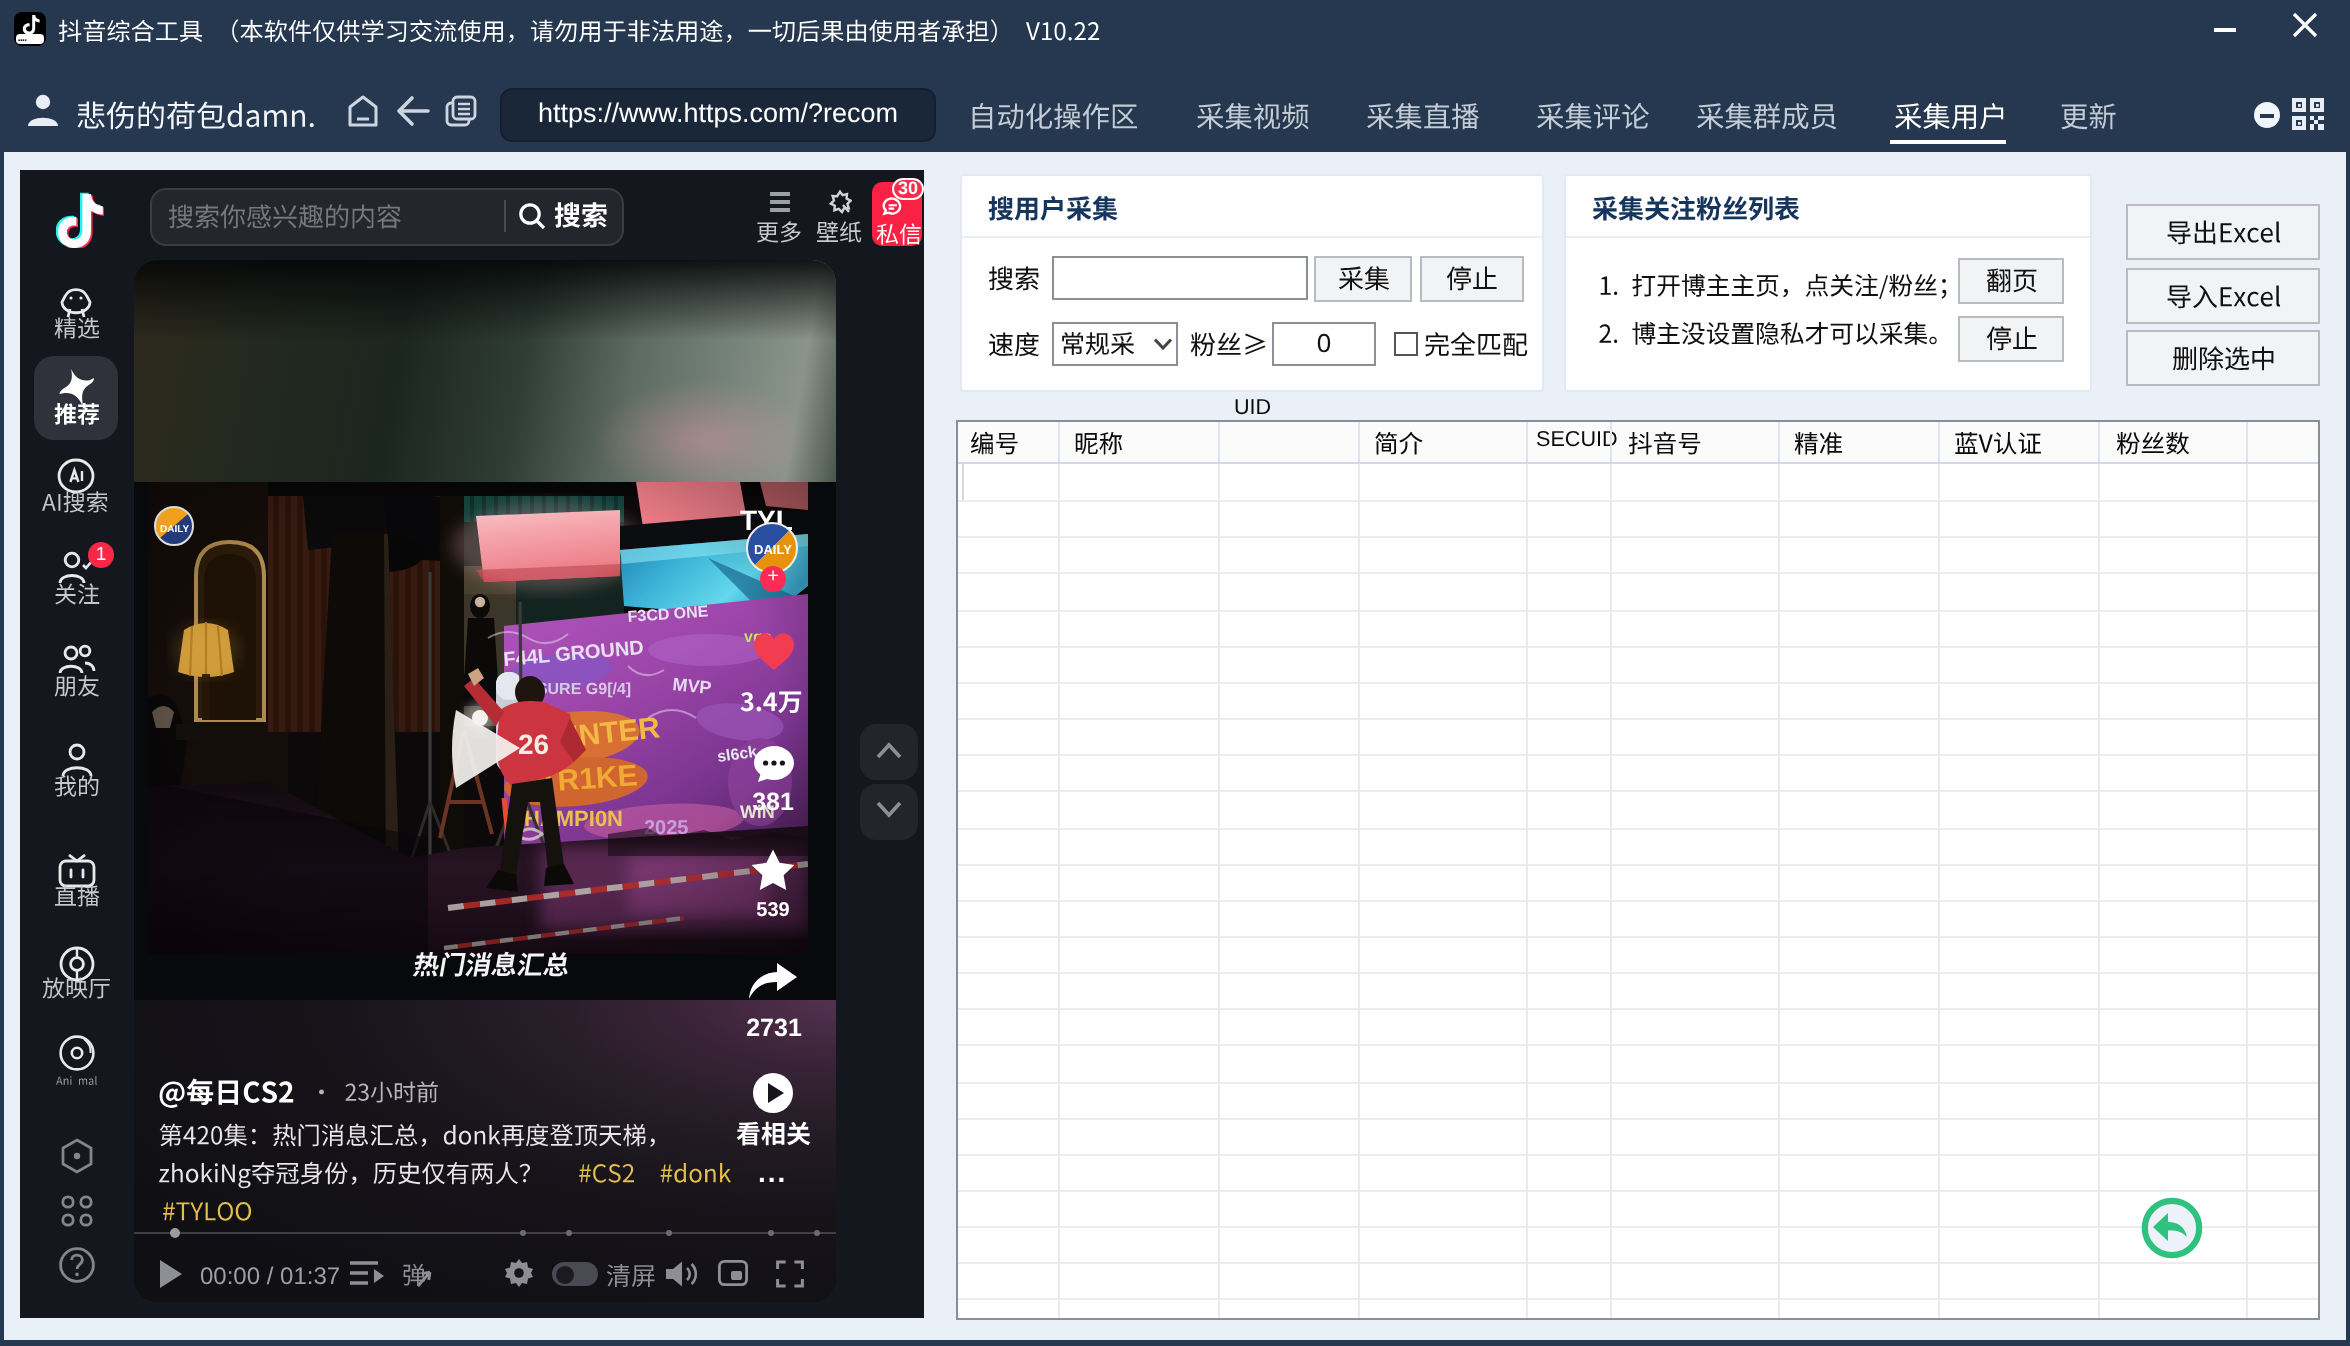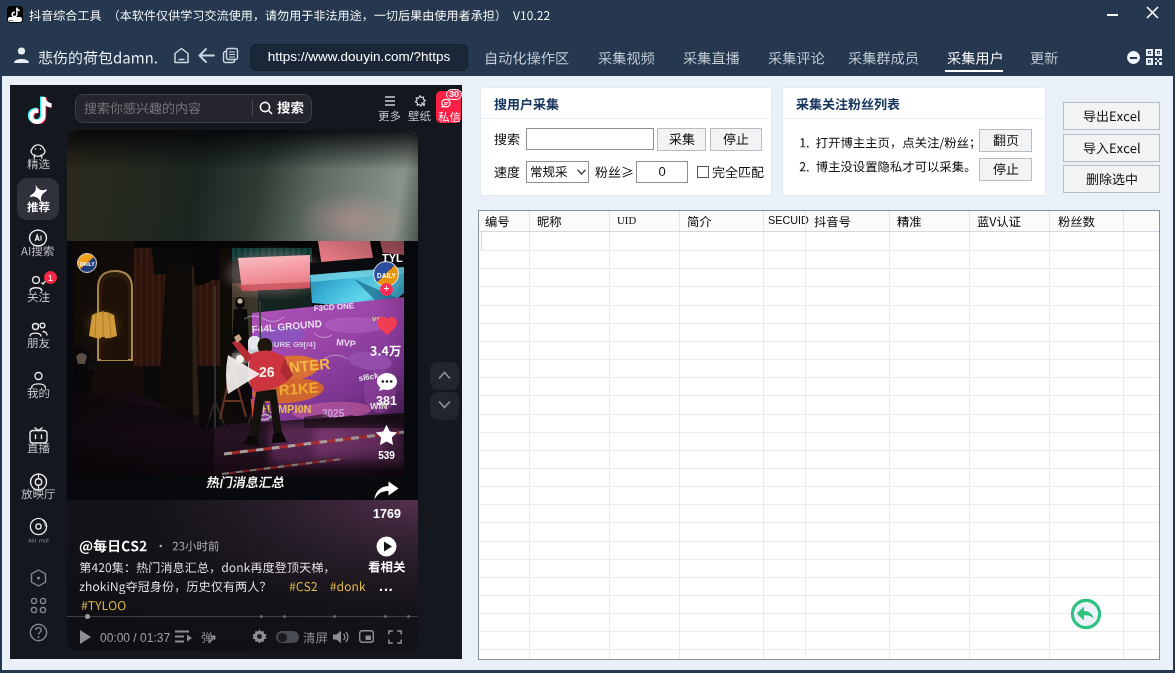--- a/index.html
+++ b/index.html
@@ -34,21 +34,21 @@
   </svg>
 <svg class="abs" style="left:197px;top:47px" width="18" height="17" viewBox="0 0 18 17">
     <path fill="none" stroke="#cdd6e0" stroke-width="1.8" stroke-linecap="round" stroke-linejoin="round" d="M9 2 L2.5 8.5 L9 15 M3 8.5 L17 8.5"></path>
   </svg>
 <svg class="abs" style="left:222px;top:47px" width="17" height="17" viewBox="0 0 17 17">
 <rect x="4.5" y="1.5" width="11" height="11" rx="2" fill="none" stroke="#cdd6e0" stroke-width="1.4"></rect>
 <path fill="none" stroke="#cdd6e0" stroke-width="1.4" d="M12.5 12.5 L12.5 13.5 A2 2 0 0 1 10.5 15.5 L3.5 15.5 A2 2 0 0 1 1.5 13.5 L1.5 6.5 A2 2 0 0 1 3.5 4.5 L4.5 4.5"></path>
 <path stroke="#cdd6e0" stroke-width="1.2" d="M7 5 L13 5 M7 7.5 L13 7.5 M7 10 L13 10"></path>
   </svg>
 <div class="abs" style="left:250px;top:44px;width:218px;height:27px;background:#1a2739;border-radius:6px;border:1px solid #151f2e"></div>
-<div class="abs" style="left:250px;top:44px;width:218px;height:27px;line-height:26px;text-align:center;font-size:13.5px;color:#fff">https://www.douyin.com/?https</div>
+<div class="abs" style="left:250px;top:44px;width:218px;height:27px;line-height:26px;text-align:center;font-size:13.5px;color:#fff">https://www.https.com/?recom</div>
 <svg style="position:absolute;left:484.0px;top:46.5px;overflow:visible;" width="85.2" height="21.6" viewBox="0 -16.47 85.2 21.58">
     <path fill="#c3cbd6" d="M3.4 -5.8H11V-3.7H3.4ZM3.4 -6.8V-9H11V-6.8ZM3.4 -2.8H11V-0.7H3.4ZM6.5 -12C6.3 -11.4 6.1 -10.6 5.9 -10H2.3V1.2H3.4V0.4H11V1.1H12.1V-10H7C7.2 -10.5 7.5 -11.2 7.7 -11.8Z M15.5 -10.8V-9.8H21V-10.8ZM23.5 -11.7C23.5 -10.7 23.5 -9.7 23.4 -8.6H21.4V-7.6H23.4C23.2 -4.4 22.6 -1.4 20.7 0.4C21 0.5 21.4 0.9 21.5 1.1C23.6 -0.9 24.2 -4.1 24.4 -7.6H26.6C26.4 -2.6 26.2 -0.7 25.8 -0.3C25.7 -0.1 25.5 -0.1 25.3 -0.1C25 -0.1 24.2 -0.1 23.4 -0.1C23.6 0.2 23.7 0.6 23.8 0.9C24.5 1 25.3 1 25.7 0.9C26.2 0.9 26.5 0.8 26.8 0.4C27.2 -0.2 27.4 -2.3 27.6 -8.1C27.6 -8.3 27.6 -8.6 27.6 -8.6H24.5C24.5 -9.7 24.5 -10.7 24.5 -11.7ZM15.5 -0.6 15.5 -0.6V-0.6C15.8 -0.8 16.3 -1 20.3 -1.9L20.5 -0.9L21.5 -1.2C21.2 -2.2 20.6 -3.9 20 -5.2L19.1 -4.9C19.4 -4.3 19.7 -3.5 20 -2.8L16.6 -2C17.1 -3.3 17.7 -4.9 18 -6.4H21.2V-7.4H15V-6.4H16.9C16.6 -4.7 16 -3.1 15.8 -2.6C15.5 -2.1 15.4 -1.7 15.1 -1.6C15.3 -1.3 15.4 -0.8 15.5 -0.6Z M40.7 -9.9C39.7 -8.3 38.4 -6.9 36.9 -5.8V-11.7H35.7V-4.9C34.8 -4.3 33.9 -3.7 33 -3.3C33.2 -3.1 33.6 -2.7 33.8 -2.5C34.4 -2.8 35.1 -3.2 35.7 -3.6V-1.2C35.7 0.4 36.2 0.9 37.6 0.9C37.9 0.9 39.8 0.9 40.1 0.9C41.6 0.9 41.9 -0.1 42.1 -2.7C41.7 -2.8 41.3 -3 41 -3.2C40.9 -0.8 40.8 -0.2 40 -0.2C39.6 -0.2 38 -0.2 37.7 -0.2C37 -0.2 36.9 -0.3 36.9 -1.1V-4.4C38.7 -5.7 40.4 -7.4 41.7 -9.2ZM32.8 -11.9C32 -9.8 30.5 -7.6 29 -6.3C29.2 -6 29.6 -5.5 29.7 -5.2C30.3 -5.8 30.8 -6.4 31.3 -7.1V1.1H32.5V-8.8C33 -9.7 33.5 -10.6 33.9 -11.6Z M50.1 -10.5H53.4V-9H50.1ZM49.1 -11.3V-8.2H54.3V-11.3ZM48.6 -6.8H50.4V-5.2H48.6ZM53 -6.8H54.9V-5.2H53ZM44.9 -11.9V-9.1H43.3V-8.1H44.9V-5C44.2 -4.7 43.6 -4.5 43.1 -4.4L43.4 -3.4L44.9 -3.9V-0.1C44.9 0.1 44.8 0.1 44.7 0.1C44.5 0.1 44.1 0.1 43.6 0.1C43.8 0.4 43.9 0.8 43.9 1.1C44.7 1.1 45.1 1 45.4 0.9C45.8 0.7 45.9 0.4 45.9 -0.1V-4.3L47.3 -4.8L47.1 -5.8L45.9 -5.3V-8.1H47.2V-9.1H45.9V-11.9ZM51.2 -4.4V-3.3H47.5V-2.4H50.5C49.6 -1.4 48 -0.5 46.5 -0C46.7 0.2 47.1 0.6 47.2 0.8C48.6 0.3 50.2 -0.7 51.2 -1.8V1.2H52.2V-1.9C53.1 -0.8 54.4 0.2 55.6 0.7C55.8 0.4 56.1 0.1 56.3 -0.1C55.1 -0.6 53.7 -1.5 52.9 -2.4H56.1V-3.3H52.2V-4.4H55.8V-7.6H52.1V-4.4H51.3V-7.6H47.7V-4.4Z M64.3 -11.8C63.6 -9.7 62.4 -7.6 61.1 -6.3C61.4 -6.1 61.8 -5.7 62 -5.6C62.7 -6.3 63.4 -7.4 64 -8.5H65V1.1H66V-2.3H70.3V-3.3H66V-5.5H70.1V-6.5H66V-8.5H70.5V-9.6H64.5C64.8 -10.2 65.1 -10.8 65.3 -11.5ZM60.8 -11.9C60.1 -9.7 58.7 -7.6 57.3 -6.2C57.5 -6 57.8 -5.4 57.9 -5.1C58.4 -5.6 58.9 -6.2 59.3 -6.8V1.1H60.4V-8.5C61 -9.5 61.5 -10.5 61.9 -11.6Z M84.2 -11.2H72.4V0.7H84.5V-0.3H73.4V-10.1H84.2ZM74.7 -8.3C75.8 -7.4 77 -6.3 78.2 -5.2C77 -4 75.6 -2.9 74.2 -2.1C74.5 -1.9 74.9 -1.5 75.1 -1.3C76.4 -2.2 77.7 -3.3 78.9 -4.5C80.2 -3.4 81.3 -2.2 82 -1.3L82.8 -2.1C82.1 -3 80.9 -4.1 79.6 -5.3C80.7 -6.5 81.6 -7.7 82.4 -9L81.4 -9.4C80.7 -8.2 79.8 -7.1 78.9 -6C77.7 -7 76.5 -8.1 75.4 -8.9Z"></path>
   </svg>
 <svg style="position:absolute;left:598.0px;top:46.5px;overflow:visible;" width="56.8" height="21.6" viewBox="0 -16.47 56.8 21.58">
     <path fill="#c3cbd6" d="M11.4 -9.8C10.9 -8.7 10 -7.2 9.3 -6.3L10.2 -5.9C10.9 -6.8 11.8 -8.2 12.4 -9.4ZM2 -8.8C2.6 -8 3.2 -6.9 3.4 -6.2L4.4 -6.6C4.2 -7.3 3.6 -8.4 2.9 -9.2ZM5.9 -9.4C6.3 -8.5 6.6 -7.4 6.7 -6.7L7.8 -7.1C7.7 -7.8 7.3 -8.9 6.8 -9.7ZM11.8 -11.8C9.3 -11.3 5 -10.9 1.3 -10.8C1.4 -10.6 1.5 -10.1 1.6 -9.8C5.3 -9.9 9.7 -10.3 12.6 -10.8ZM0.9 -5.3V-4.3H5.7C4.4 -2.6 2.4 -1.1 0.5 -0.3C0.8 -0.1 1.1 0.3 1.3 0.6C3.1 -0.3 5.1 -1.9 6.5 -3.7V1.1H7.6V-3.7C9 -1.9 11.1 -0.3 12.9 0.6C13.1 0.3 13.5 -0.1 13.7 -0.4C11.8 -1.1 9.8 -2.7 8.4 -4.3H13.4V-5.3H7.6V-6.6H6.5V-5.3Z M20.7 -4.1V-3.2H15V-2.3H19.8C18.4 -1.3 16.4 -0.4 14.6 0.1C14.9 0.3 15.2 0.7 15.3 1C17.1 0.4 19.3 -0.7 20.7 -1.9V1.1H21.8V-2C23.2 -0.7 25.4 0.3 27.3 0.9C27.4 0.6 27.7 0.2 27.9 -0C26.2 -0.4 24.2 -1.3 22.8 -2.3H27.6V-3.2H21.8V-4.1ZM21.2 -7.8V-6.9H17.7V-7.8ZM20.8 -11.7C21.1 -11.3 21.3 -10.8 21.5 -10.4H18.3C18.6 -10.9 18.8 -11.3 19.1 -11.7L18 -12C17.3 -10.7 16.2 -9.1 14.6 -7.9C14.9 -7.8 15.2 -7.5 15.4 -7.2C15.8 -7.6 16.3 -8 16.6 -8.4V-3.8H17.7V-4.3H27.2V-5.2H22.2V-6.1H26.3V-6.9H22.2V-7.8H26.2V-8.6H22.2V-9.5H26.8V-10.4H22.6C22.4 -10.9 22.1 -11.5 21.8 -12ZM21.2 -8.6H17.7V-9.5H21.2ZM21.2 -6.1V-5.2H17.7V-6.1Z M34.8 -11.2V-3.7H35.8V-10.3H40.2V-3.7H41.3V-11.2ZM30.6 -11.4C31.1 -10.9 31.7 -10.1 31.9 -9.6L32.8 -10.1C32.5 -10.6 31.9 -11.4 31.4 -11.9ZM37.4 -9.2V-6.4C37.4 -4.2 37 -1.5 33.4 0.4C33.6 0.5 34 0.9 34.1 1.2C36.2 0 37.4 -1.5 37.9 -3V-0.3C37.9 0.7 38.3 0.9 39.3 0.9H40.6C41.8 0.9 42 0.3 42.1 -1.9C41.8 -2 41.5 -2.1 41.2 -2.3C41.2 -0.3 41.1 0.1 40.6 0.1H39.4C39 0.1 38.9 0 38.9 -0.4V-3.9H38.2C38.4 -4.8 38.5 -5.6 38.5 -6.4V-9.2ZM29.3 -9.5V-8.5H32.7C31.9 -6.7 30.4 -4.9 29 -3.9C29.1 -3.7 29.4 -3.2 29.5 -2.9C30 -3.3 30.6 -3.8 31.1 -4.4V1.1H32.1V-5C32.6 -4.4 33.2 -3.5 33.5 -3.1L34.2 -4C33.9 -4.3 32.9 -5.4 32.4 -6C33.1 -7 33.6 -8 34 -9.1L33.5 -9.5L33.3 -9.5Z M52.6 -7.1C52.5 -2.1 52.4 -0.5 48.9 0.4C49.1 0.6 49.4 1 49.5 1.2C53.2 0.1 53.4 -1.8 53.4 -7.1ZM52.9 -1.2C53.9 -0.5 55.1 0.5 55.7 1.2L56.3 0.5C55.7 -0.1 54.5 -1.1 53.5 -1.8ZM48.7 -5.5C47.9 -2.5 46.3 -0.6 43.3 0.4C43.5 0.6 43.8 0.9 43.8 1.2C47.1 0 48.8 -2 49.6 -5.3ZM44.5 -5.6C44.2 -4.6 43.7 -3.5 43.1 -2.8C43.4 -2.7 43.8 -2.4 43.9 -2.3C44.5 -3.1 45.1 -4.3 45.4 -5.4ZM50.3 -8.6V-1.9H51.2V-7.8H54.7V-2H55.7V-8.6H53.1L53.7 -10.1H56.1V-11.1H50V-10.1H52.7C52.5 -9.7 52.3 -9.1 52.1 -8.6ZM44.2 -10.7V-7.5H43.2V-6.5H46.1V-2.2H47.1V-6.5H49.7V-7.5H47.3V-9.3H49.4V-10.2H47.3V-11.9H46.4V-7.5H45.1V-10.7Z"></path>
   </svg>
 <svg style="position:absolute;left:683.0px;top:46.5px;overflow:visible;" width="56.8" height="21.6" viewBox="0 -16.47 56.8 21.58">
     <path fill="#c3cbd6" d="M11.4 -9.8C10.9 -8.7 10 -7.2 9.3 -6.3L10.2 -5.9C10.9 -6.8 11.8 -8.2 12.4 -9.4ZM2 -8.8C2.6 -8 3.2 -6.9 3.4 -6.2L4.4 -6.6C4.2 -7.3 3.6 -8.4 2.9 -9.2ZM5.9 -9.4C6.3 -8.5 6.6 -7.4 6.7 -6.7L7.8 -7.1C7.7 -7.8 7.3 -8.9 6.8 -9.7ZM11.8 -11.8C9.3 -11.3 5 -10.9 1.3 -10.8C1.4 -10.6 1.5 -10.1 1.6 -9.8C5.3 -9.9 9.7 -10.3 12.6 -10.8ZM0.9 -5.3V-4.3H5.7C4.4 -2.6 2.4 -1.1 0.5 -0.3C0.8 -0.1 1.1 0.3 1.3 0.6C3.1 -0.3 5.1 -1.9 6.5 -3.7V1.1H7.6V-3.7C9 -1.9 11.1 -0.3 12.9 0.6C13.1 0.3 13.5 -0.1 13.7 -0.4C11.8 -1.1 9.8 -2.7 8.4 -4.3H13.4V-5.3H7.6V-6.6H6.5V-5.3Z M20.7 -4.1V-3.2H15V-2.3H19.8C18.4 -1.3 16.4 -0.4 14.6 0.1C14.9 0.3 15.2 0.7 15.3 1C17.1 0.4 19.3 -0.7 20.7 -1.9V1.1H21.8V-2C23.2 -0.7 25.4 0.3 27.3 0.9C27.4 0.6 27.7 0.2 27.9 -0C26.2 -0.4 24.2 -1.3 22.8 -2.3H27.6V-3.2H21.8V-4.1ZM21.2 -7.8V-6.9H17.7V-7.8ZM20.8 -11.7C21.1 -11.3 21.3 -10.8 21.5 -10.4H18.3C18.6 -10.9 18.8 -11.3 19.1 -11.7L18 -12C17.3 -10.7 16.2 -9.1 14.6 -7.9C14.9 -7.8 15.2 -7.5 15.4 -7.2C15.8 -7.6 16.3 -8 16.6 -8.4V-3.8H17.7V-4.3H27.2V-5.2H22.2V-6.1H26.3V-6.9H22.2V-7.8H26.2V-8.6H22.2V-9.5H26.8V-10.4H22.6C22.4 -10.9 22.1 -11.5 21.8 -12ZM21.2 -8.6H17.7V-9.5H21.2ZM21.2 -6.1V-5.2H17.7V-6.1Z M31.1 -8.6V-0.4H29.1V0.6H42V-0.4H40V-8.6H35.5L35.7 -9.7H41.5V-10.7H35.9L36.1 -11.8L34.9 -11.9L34.8 -10.7H29.5V-9.7H34.6L34.4 -8.6ZM32.1 -5.7H38.9V-4.5H32.1ZM32.1 -6.5V-7.7H38.9V-6.5ZM32.1 -3.7H38.9V-2.5H32.1ZM32.1 -0.4V-1.6H38.9V-0.4Z M54.1 -10.4C53.9 -9.8 53.4 -8.9 53 -8.2H52.2V-10.6C53.4 -10.7 54.6 -10.8 55.5 -11L54.8 -11.8C53.2 -11.4 50.2 -11.2 47.7 -11C47.8 -10.8 47.9 -10.5 48 -10.2C49 -10.3 50.1 -10.4 51.2 -10.5V-8.2H47.5V-7.3H50.4C49.5 -6.2 48.2 -5.2 46.9 -4.7C47.1 -4.5 47.4 -4.2 47.6 -3.9C47.8 -4 48.1 -4.2 48.4 -4.3V1.1H49.3V0.5H54.3V1H55.3V-4.3L55.8 -4.1C55.9 -4.3 56.2 -4.7 56.5 -4.9C55.3 -5.4 54 -6.3 53.1 -7.3H56V-8.2H54C54.3 -8.8 54.7 -9.5 55 -10.1ZM48.6 -9.9C48.9 -9.4 49.3 -8.7 49.4 -8.2L50.3 -8.5C50.1 -9 49.8 -9.6 49.5 -10.2ZM51.2 -7V-4.7H52.2V-7.1C53 -6 54.2 -5 55.3 -4.4H48.4C49.4 -5 50.5 -6 51.2 -7ZM51.2 -3.5V-2.3H49.3V-3.5ZM52.2 -3.5H54.3V-2.3H52.2ZM51.2 -1.5V-0.3H49.3V-1.5ZM52.2 -1.5H54.3V-0.3H52.2ZM45 -11.9V-9.1H43.2V-8.1H45V-5.1L43 -4.5L43.2 -3.4L45 -4.1V-0.1C45 0.1 44.9 0.2 44.7 0.2C44.6 0.2 44 0.2 43.4 0.1C43.5 0.4 43.7 0.9 43.7 1.1C44.6 1.2 45.1 1.1 45.5 0.9C45.8 0.8 46 0.5 46 -0.1V-4.4L47.5 -5L47.3 -6L46 -5.5V-8.1H47.5V-9.1H46V-11.9Z"></path>
   </svg>
 <svg style="position:absolute;left:768.0px;top:46.5px;overflow:visible;" width="56.8" height="21.6" viewBox="0 -16.47 56.8 21.58">
@@ -413,21 +413,21 @@
       <path fill="none" stroke="#8e8f95" stroke-width="1.3" d="M10.5 4 A4 4 0 0 1 10.5 10 M12.8 2 A7 7 0 0 1 12.8 12"></path>
     </svg>
 <svg class="abs" style="left:292px;top:500px" width="15" height="13" viewBox="0 0 15 13">
       <rect x="0.7" y="0.7" width="13.6" height="11.6" rx="2.5" fill="none" stroke="#8e8f95" stroke-width="1.4"></rect>
       <rect x="6.5" y="5.5" width="5.5" height="4.5" rx="1" fill="#8e8f95"></rect>
     </svg>
 <svg class="abs" style="left:321px;top:500px" width="14" height="14" viewBox="0 0 14 14" fill="none" stroke="#8e8f95" stroke-width="1.5">
       <path d="M0.8 4.5 V1 H4.8 M9.2 1 H13.2 V4.5 M13.2 9.5 V13 H9.2 M4.8 13 H0.8 V9.5"></path>
     </svg>
 </div>
-<div class="abs" style="left:382px;top:252px;color:#fff;font-family:Liberation Sans,sans-serif;font-size:11px;font-weight:bold">TYL</div>
+<div class="abs" style="left:370px;top:252px;color:#fff;font-family:Liberation Sans,sans-serif;font-size:14px;font-weight:bold">TYL</div>
 <div class="abs" style="left:373px;top:261px;width:26px;height:26px;border-radius:50%;background:linear-gradient(135deg,#2a4fa0 50%,#e8920c 50%);border:1px solid #eee"></div>
 <div class="abs" style="left:375px;top:272px;width:23px;height:7px;font-size:6.5px;font-weight:bold;color:#fff;text-align:center;font-family:Liberation Sans,sans-serif">DAILY</div>
 <div class="abs" style="left:380px;top:283px;width:13px;height:13px;border-radius:50%;background:#fe2c55;color:#fff;text-align:center;line-height:12px;font-size:10px">+</div>
 <svg class="abs" style="left:375px;top:314px" width="24" height="24" viewBox="0 0 24 24">
     <path fill="#f23c52" d="M12 21 C8 17.5 2 13.5 2 8.5 C2 5 4.5 2.8 7.3 2.8 C9.2 2.8 11 3.8 12 5.5 C13 3.8 14.8 2.8 16.7 2.8 C19.5 2.8 22 5 22 8.5 C22 13.5 16 17.5 12 21 Z"></path>
   </svg>
 <svg style="position:absolute;left:370.3px;top:340.5px;overflow:visible;" width="31.3" height="19.0" viewBox="0 -14.50 31.3 19.00">
     <path fill="#ffffff" d="M3.4 0.2C5.2 0.2 6.7 -0.8 6.7 -2.5C6.7 -3.7 5.9 -4.5 4.8 -4.8V-4.9C5.8 -5.2 6.4 -6 6.4 -7C6.4 -8.6 5.2 -9.4 3.4 -9.4C2.3 -9.4 1.4 -9 0.6 -8.3L1.6 -7.2C2.1 -7.7 2.6 -8 3.3 -8C4.1 -8 4.5 -7.6 4.5 -6.8C4.5 -6 4 -5.4 2.3 -5.4V-4.1C4.3 -4.1 4.8 -3.5 4.8 -2.6C4.8 -1.8 4.2 -1.3 3.2 -1.3C2.4 -1.3 1.7 -1.7 1.2 -2.3L0.3 -1.1C1 -0.4 2 0.2 3.4 0.2Z M9.4 0.2C10.1 0.2 10.6 -0.4 10.6 -1C10.6 -1.7 10.1 -2.2 9.4 -2.2C8.8 -2.2 8.3 -1.7 8.3 -1C8.3 -0.4 8.8 0.2 9.4 0.2Z M15.7 0H17.4V-2.4H18.5V-3.8H17.4V-9.3H15.2L11.7 -3.7V-2.4H15.7ZM15.7 -3.8H13.5L14.9 -6.1C15.2 -6.6 15.4 -7.1 15.7 -7.6H15.7C15.7 -7.1 15.7 -6.2 15.7 -5.7Z M19.6 -9.8V-8.3H22.5C22.4 -5.3 22.3 -1.9 19.1 -0.1C19.4 0.2 19.9 0.7 20.1 1.1C22.5 -0.3 23.4 -2.5 23.8 -4.8H27.9C27.8 -2.1 27.6 -0.9 27.3 -0.6C27.1 -0.4 27 -0.4 26.7 -0.4C26.3 -0.4 25.5 -0.4 24.6 -0.5C24.9 -0.1 25.1 0.6 25.1 1C25.9 1 26.8 1 27.3 1C27.9 0.9 28.3 0.8 28.6 0.4C29.1 -0.2 29.4 -1.7 29.6 -5.6C29.6 -5.8 29.6 -6.2 29.6 -6.2H23.9C24 -6.9 24 -7.6 24.1 -8.3H30.6V-9.8Z"></path>
   </svg>
 <svg class="abs" style="left:376px;top:371px" width="22" height="22" viewBox="0 0 22 22">
@@ -437,21 +437,21 @@
     <circle cx="15.2" cy="10.5" r="1.3" fill="#17151a"></circle>
   </svg>
 <div class="abs" style="left:370px;top:394px;width:33px;text-align:center;color:#fff;font-size:12.5px;font-weight:bold;font-family:Liberation Sans,sans-serif">381</div>
 <svg class="abs" style="left:375px;top:424px" width="23" height="22" viewBox="0 0 23 22">
     <path fill="#fff" d="M11.5 0.8 L14.8 7.4 L22.2 8.5 L16.8 13.6 L18.1 21 L11.5 17.5 L4.9 21 L6.2 13.6 L0.8 8.5 L8.2 7.4 Z"></path>
   </svg>
 <div class="abs" style="left:370px;top:450px;width:33px;text-align:center;color:#fff;font-size:10px;font-weight:bold;font-family:Liberation Sans,sans-serif">539</div>
 <svg class="abs" style="left:374px;top:481px" width="25" height="19" viewBox="0 0 25 19">
     <path fill="#fff" d="M14.5 0.5 L24.5 7.5 L14.5 14.5 L14.5 10 C8 10 4 12 0.5 18.5 C1 11.5 5.5 5.5 14.5 5 Z"></path>
   </svg>
-<div class="abs" style="left:368px;top:507px;width:38px;text-align:center;color:#fff;font-size:12.5px;font-weight:bold;font-family:Liberation Sans,sans-serif">1769</div>
+<div class="abs" style="left:368px;top:507px;width:38px;text-align:center;color:#fff;font-size:12.5px;font-weight:bold;font-family:Liberation Sans,sans-serif">2731</div>
 <svg class="abs" style="left:376px;top:536px" width="21" height="21" viewBox="0 0 21 21">
     <circle cx="10.5" cy="10.5" r="10" fill="#fff"></circle>
     <path d="M8 5.5 L16 10.5 L8 15.5 Z" fill="#17151a"></path>
   </svg>
 <svg style="position:absolute;left:368.2px;top:556.5px;overflow:visible;" width="37.5" height="19.0" viewBox="0 -14.50 37.5 19.00">
     <path fill="#ffffff" d="M4.6 -2.5H9.1V-1.9H4.6ZM4.6 -3.4V-4H9.1V-3.4ZM4.6 -1H9.1V-0.4H4.6ZM10.2 -10.6C8.1 -10.2 4.5 -10.1 1.4 -10.1C1.6 -9.8 1.7 -9.3 1.7 -9C2.7 -9 3.7 -9 4.8 -9L4.6 -8.5H1.6V-7.3H4.2L4 -6.8H0.7V-5.6H3.4C2.6 -4.4 1.6 -3.4 0.3 -2.7C0.6 -2.4 1 -1.8 1.2 -1.5C2 -1.9 2.6 -2.4 3.2 -3V1.2H4.6V0.7H9.1V1.2H10.6V-5.1H4.8L5.1 -5.6H11.8V-6.8H5.6L5.8 -7.3H11.1V-8.5H6.2L6.4 -9.1C8.1 -9.2 9.8 -9.3 11.1 -9.5Z M19.8 -5.6H22.7V-4H19.8ZM19.8 -7V-8.5H22.7V-7ZM19.8 -2.7H22.7V-1.1H19.8ZM18.3 -10V1H19.8V0.3H22.7V0.9H24.2V-10ZM14.9 -10.6V-8H13.1V-6.6H14.7C14.3 -5.1 13.6 -3.4 12.7 -2.4C13 -2.1 13.3 -1.5 13.4 -1C14 -1.7 14.5 -2.7 14.9 -3.8V1.1H16.3V-4.1C16.6 -3.6 17 -3 17.2 -2.6L18.1 -3.8C17.8 -4.1 16.7 -5.4 16.3 -5.9V-6.6H17.9V-8H16.3V-10.6Z M27.6 -10C28 -9.4 28.4 -8.7 28.7 -8.1H26.6V-6.6H30.5V-5V-4.9H25.8V-3.4H30.2C29.7 -2.2 28.4 -1.1 25.4 -0.2C25.8 0.1 26.3 0.8 26.5 1.1C29.4 0.2 30.8 -1 31.6 -2.2C32.6 -0.6 34.1 0.5 36.2 1.1C36.4 0.6 36.9 -0.1 37.2 -0.4C35.1 -0.9 33.5 -1.9 32.6 -3.4H36.8V-4.9H32.2V-5V-6.6H36.1V-8.1H34C34.5 -8.7 34.9 -9.4 35.3 -10.1L33.6 -10.6C33.4 -9.8 32.9 -8.8 32.4 -8.1H29.4L30.1 -8.5C29.9 -9.1 29.4 -10 28.8 -10.6Z"></path>
   </svg>
 <div class="abs" style="left:379px;top:578px;width:17px;height:10px;color:#fff;font-size:14px;font-weight:bold;letter-spacing:1px;font-family:Liberation Sans,sans-serif">...</div>
 <div class="abs" style="left:430px;top:362px;width:29px;height:28px;background:#23252c;border-radius:8px"></div>
 <svg class="abs" style="left:438px;top:371px" width="13" height="9" viewBox="0 0 13 9">
@@ -529,21 +529,21 @@
     <path fill="#111111" d="M9.2 -9.5V-2.1H10V-9.5ZM11.1 -10.7V-0.1C11.1 0.1 11 0.2 10.9 0.2C10.7 0.2 10.2 0.2 9.5 0.2C9.7 0.4 9.8 0.8 9.8 1C10.6 1 11.2 1 11.5 0.9C11.8 0.7 12 0.5 12 -0.1V-10.7ZM0.6 -5.8V-5H1.4V-4.3C1.4 -2.7 1.3 -0.8 0.5 0.6C0.7 0.7 1.1 0.9 1.2 1.1C2.1 -0.4 2.2 -2.6 2.2 -4.3V-5H3.4V-0.2C3.4 -0 3.4 0 3.2 0C3.1 0 2.7 0.1 2.2 0C2.3 0.3 2.4 0.7 2.5 0.9C3.2 0.9 3.6 0.9 3.9 0.7C4.2 0.6 4.3 0.3 4.3 -0.1V-5H5.2V-4.9C5.2 -3.1 5.1 -0.9 4.4 0.6C4.6 0.7 4.9 0.9 5.1 1C5.9 -0.6 6 -3.1 6 -4.9V-5H7.2V-0.2C7.2 0 7.1 0 7 0.1C6.9 0.1 6.4 0.1 6 0C6.1 0.3 6.2 0.7 6.2 0.9C6.9 0.9 7.4 0.9 7.6 0.7C7.9 0.6 8 0.3 8 -0.1V-5H8.7V-5.8H8V-10.5H5.2V-5.8H4.3V-10.5H1.4V-5.8ZM2.2 -9.6H3.4V-5.8H2.2ZM6 -9.6H7.2V-5.8H6Z M19.2 -2.9C18.7 -1.9 18.1 -1 17.4 -0.3C17.6 -0.2 18 0.1 18.1 0.2C18.8 -0.5 19.5 -1.6 20 -2.6ZM22.9 -2.6C23.6 -1.8 24.4 -0.6 24.8 0.1L25.6 -0.3C25.2 -1.1 24.4 -2.2 23.7 -3ZM14 -10.4V1H14.9V-9.5H16.6C16.2 -8.6 15.8 -7.5 15.5 -6.6C16.5 -5.5 16.7 -4.7 16.7 -3.9C16.7 -3.5 16.6 -3.2 16.4 -3C16.3 -2.9 16.2 -2.9 16 -2.9C15.8 -2.9 15.5 -2.9 15.2 -2.9C15.3 -2.7 15.4 -2.3 15.4 -2.1C15.7 -2 16.1 -2 16.3 -2.1C16.6 -2.1 16.9 -2.2 17 -2.3C17.4 -2.6 17.6 -3.1 17.6 -3.8C17.6 -4.7 17.3 -5.6 16.3 -6.7C16.8 -7.7 17.3 -9 17.7 -10.1L17.1 -10.4L16.9 -10.4ZM17.8 -4.5V-3.6H21.2V-0.1C21.2 0.1 21.2 0.1 21 0.1C20.8 0.2 20.2 0.2 19.4 0.1C19.6 0.4 19.7 0.8 19.8 1C20.7 1 21.3 1 21.7 0.9C22.1 0.7 22.2 0.4 22.2 -0.1V-3.6H25.4V-4.5H22.2V-6.1H24.2V-6.9H19V-6.1H21.2V-4.5ZM21.6 -11C20.7 -9.5 19.1 -7.9 17.5 -7.1C17.7 -6.9 18 -6.6 18.1 -6.4C19.4 -7.1 20.7 -8.2 21.6 -9.5C22.7 -8.1 23.9 -7.2 25 -6.5C25.2 -6.8 25.4 -7.1 25.7 -7.3C24.5 -7.9 23.3 -8.8 22.1 -10.2L22.4 -10.7Z M26.8 -9.9C27.5 -9.3 28.4 -8.4 28.8 -7.8L29.6 -8.4C29.2 -9 28.3 -9.9 27.5 -10.5ZM31.8 -10.5C31.5 -9.4 30.9 -8.2 30.2 -7.5C30.5 -7.3 30.9 -7.1 31.1 -6.9C31.4 -7.3 31.7 -7.8 31.9 -8.3H33.8V-6.4H30.2V-5.5H32.5C32.3 -3.8 31.8 -2.6 29.8 -1.9C30 -1.7 30.3 -1.3 30.4 -1.1C32.6 -1.9 33.2 -3.4 33.5 -5.5H34.8V-2.5C34.8 -1.5 35 -1.2 36 -1.2C36.2 -1.2 37.1 -1.2 37.3 -1.2C38.1 -1.2 38.4 -1.6 38.5 -3.3C38.2 -3.3 37.8 -3.5 37.6 -3.7C37.6 -2.3 37.5 -2.1 37.2 -2.1C37 -2.1 36.3 -2.1 36.2 -2.1C35.8 -2.1 35.8 -2.2 35.8 -2.5V-5.5H38.4V-6.4H34.8V-8.3H37.8V-9.1H34.8V-10.9H33.8V-9.1H32.3C32.5 -9.5 32.6 -9.9 32.7 -10.3ZM29.3 -5.9H26.7V-5H28.3V-1.1C27.8 -0.8 27.2 -0.4 26.6 0.2L27.2 1C28 0.2 28.7 -0.4 29.2 -0.4C29.4 -0.4 29.8 -0.1 30.4 0.2C31.2 0.8 32.3 0.9 33.8 0.9C35.1 0.9 37.3 0.8 38.3 0.8C38.3 0.5 38.5 -0 38.6 -0.3C37.3 -0.1 35.3 -0 33.8 -0C32.4 -0 31.3 -0.1 30.5 -0.6C29.9 -1 29.6 -1.3 29.3 -1.3Z M45 -10.9V-8.6H40.2V-2.4H41.2V-3.2H45V1H46V-3.2H49.7V-2.5H50.7V-8.6H46V-10.9ZM41.2 -4.2V-7.6H45V-4.2ZM49.7 -4.2H46V-7.6H49.7Z"></path>
   </svg>
 <div class="abs" style="left:478px;top:210px;width:682px;height:450px;background:#fff;border:1px solid #889097"></div>
 <div class="abs" style="left:479px;top:211px;width:680px;height:21px;background:#fbfbfc;border-bottom:1px solid #cfd8e4"></div>
 <svg style="position:absolute;left:485.0px;top:211.7px;overflow:visible;" width="24.6" height="18.7" viewBox="0 -14.27 24.6 18.70">
     <path fill="#0b0b0b" d="M0.5 -0.7 0.7 0.2C1.7 -0.2 3 -0.8 4.3 -1.3L4.1 -2C2.7 -1.5 1.4 -1 0.5 -0.7ZM0.8 -5.2C0.9 -5.3 1.2 -5.4 2.5 -5.5C2.1 -4.7 1.6 -4.1 1.4 -3.9C1.1 -3.4 0.8 -3.1 0.6 -3.1C0.7 -2.8 0.8 -2.4 0.8 -2.2C1.1 -2.4 1.5 -2.5 4.2 -3.1C4.1 -3.3 4.1 -3.7 4.1 -3.9L2.1 -3.5C2.9 -4.6 3.8 -6 4.5 -7.3L3.7 -7.8C3.5 -7.3 3.3 -6.8 3 -6.4L1.6 -6.2C2.3 -7.3 3 -8.7 3.5 -10L2.6 -10.3C2.2 -8.8 1.4 -7.2 1.1 -6.8C0.9 -6.4 0.7 -6.1 0.5 -6C0.6 -5.8 0.7 -5.4 0.8 -5.2ZM7.7 -4.3V-2.5H6.7V-4.3ZM8.3 -4.3H9.2V-2.5H8.3ZM5.9 -5.1V0.9H6.7V-1.8H7.7V0.6H8.3V-1.8H9.2V0.6H9.8V-1.8H10.7V0.1C10.7 0.2 10.7 0.2 10.6 0.2C10.5 0.2 10.3 0.2 10 0.2C10.1 0.4 10.2 0.7 10.2 0.9C10.7 0.9 10.9 0.9 11.2 0.8C11.4 0.6 11.4 0.4 11.4 0.1V-5.1L10.7 -5.1ZM9.8 -4.3H10.7V-2.5H9.8ZM7.4 -10.2C7.6 -9.8 7.8 -9.4 8 -9H5.1V-6.3C5.1 -4.4 5 -1.7 3.9 0.3C4 0.3 4.4 0.6 4.6 0.8C5.7 -1.2 5.9 -4.1 5.9 -6.1H11.3V-9H9C8.8 -9.4 8.6 -10 8.3 -10.4ZM5.9 -8.2H10.5V-6.9H5.9Z M15.5 -9H21.4V-7.3H15.5ZM14.6 -9.8V-6.5H22.3V-9.8ZM13.1 -5.4V-4.6H15.6C15.4 -3.8 15.1 -3 14.8 -2.3H21.2C21 -0.9 20.8 -0.2 20.5 0C20.3 0.1 20.2 0.1 19.9 0.1C19.5 0.1 18.6 0.1 17.8 0C17.9 0.3 18.1 0.6 18.1 0.9C18.9 1 19.7 1 20.2 0.9C20.6 0.9 20.9 0.9 21.2 0.6C21.7 0.2 22 -0.7 22.3 -2.8C22.3 -2.9 22.3 -3.2 22.3 -3.2H16.2L16.6 -4.6H23.8V-5.4Z"></path>
   </svg>
 <svg style="position:absolute;left:537.0px;top:211.7px;overflow:visible;" width="24.6" height="18.7" viewBox="0 -14.27 24.6 18.70">
     <path fill="#0b0b0b" d="M6.1 -8.9H10.5V-7.2H6.1ZM5.3 -9.8V-5.5C5.3 -3.7 5.1 -1.3 3.7 0.4C3.9 0.5 4.3 0.7 4.4 0.9C5.9 -0.9 6.1 -3.6 6.1 -5.5V-6.3H11.4V-9.8ZM10.9 -5C10.2 -4.5 9.1 -3.8 7.9 -3.3V-5.9H7.1V-0.5C7.1 0.6 7.4 0.8 8.5 0.8C8.7 0.8 10.3 0.8 10.5 0.8C11.5 0.8 11.8 0.3 11.9 -1.4C11.6 -1.4 11.3 -1.6 11.1 -1.7C11 -0.3 10.9 0 10.5 0C10.1 0 8.8 0 8.6 0C8 0 7.9 -0.1 7.9 -0.5V-2.5C9.2 -3 10.6 -3.7 11.6 -4.4ZM3.3 -5.1V-2.3H1.7V-5.1ZM3.3 -5.9H1.7V-8.6H3.3ZM0.9 -9.5V-0.4H1.7V-1.4H4.2V-9.5Z M18.6 -5.5C18.3 -4 17.8 -2.5 17.1 -1.5C17.3 -1.4 17.7 -1.1 17.9 -1C18.6 -2.1 19.1 -3.7 19.5 -5.4ZM21.9 -5.4C22.5 -4.1 23 -2.3 23.1 -1.1L24 -1.4C23.8 -2.5 23.3 -4.3 22.7 -5.7ZM18.8 -10.3C18.6 -8.7 18 -7.2 17.3 -6.1V-6.8H15.7V-9C16.3 -9.1 16.9 -9.3 17.3 -9.5L16.8 -10.2C15.9 -9.8 14.4 -9.5 13.1 -9.2C13.2 -9 13.3 -8.7 13.3 -8.5C13.8 -8.6 14.4 -8.7 14.9 -8.8V-6.8H13V-5.9H14.8C14.3 -4.5 13.5 -2.9 12.7 -2.1C12.9 -1.8 13.1 -1.5 13.2 -1.3C13.8 -2 14.4 -3.2 14.9 -4.5V1H15.7V-4.6C16.1 -4 16.6 -3.3 16.8 -3L17.3 -3.7C17.1 -4 16.1 -5.1 15.7 -5.5V-5.9H17.2L17.1 -5.9C17.4 -5.8 17.8 -5.5 17.9 -5.4C18.4 -6 18.8 -6.9 19.1 -7.8H20.3V-0.1C20.3 0 20.3 0.1 20.1 0.1C20 0.1 19.4 0.1 18.8 0.1C19 0.3 19.1 0.7 19.2 0.9C19.9 0.9 20.5 0.9 20.8 0.8C21.1 0.6 21.3 0.4 21.3 -0.1V-7.8H22.9C22.7 -7.4 22.5 -6.9 22.3 -6.5L23.1 -6.3C23.4 -7 23.8 -7.8 24.1 -8.6L23.5 -8.7L23.3 -8.7H19.4C19.5 -9.2 19.6 -9.6 19.7 -10.1Z"></path>
   </svg>
-<div class="abs" style="left:617px;top:214px;font-size:10.8px;color:#0b0b0b;font-family:Liberation Serif, serif">UID</div>
+<div class="abs" style="left:617px;top:198px;font-size:10.8px;color:#0b0b0b;font-family:Liberation Sans, sans-serif">UID</div>
 <svg style="position:absolute;left:687.0px;top:211.7px;overflow:visible;" width="24.6" height="18.7" viewBox="0 -14.27 24.6 18.70">
     <path fill="#0b0b0b" d="M1.3 -5.6V1H2.2V-5.6ZM1.9 -6.6C2.4 -6.2 3 -5.5 3.2 -5.1L4 -5.6C3.7 -6 3.1 -6.6 2.5 -7.1ZM3.9 -4.8V-0.5H8.5V-4.8ZM2.5 -10.4C2.1 -9.2 1.4 -8.1 0.6 -7.4C0.8 -7.2 1.2 -7 1.4 -6.8C1.8 -7.3 2.3 -7.8 2.6 -8.5H3.4C3.7 -8 3.9 -7.4 4.1 -7L4.9 -7.3C4.8 -7.6 4.5 -8.1 4.3 -8.5H6.1V-9.2H3.1C3.2 -9.5 3.3 -9.8 3.4 -10.1ZM7.3 -10.3C7 -9.3 6.5 -8.3 5.8 -7.6C6 -7.5 6.4 -7.2 6.5 -7.1C6.9 -7.5 7.2 -7.9 7.5 -8.5H8.5C8.8 -7.9 9.2 -7.3 9.3 -6.9L10.1 -7.3C10 -7.6 9.7 -8 9.4 -8.5H11.4V-9.2H7.9C8 -9.5 8.1 -9.8 8.2 -10.1ZM7.6 -2.3V-1.2H4.7V-2.3ZM4.7 -4H7.6V-3H4.7ZM4.3 -6.6V-5.8H10.1V-0.1C10.1 0 10 0.1 9.8 0.1C9.7 0.1 9 0.1 8.3 0.1C8.4 0.3 8.6 0.7 8.6 0.9C9.5 0.9 10.1 0.9 10.5 0.8C10.9 0.6 11 0.4 11 -0.1V-6.6Z M20.3 -5.5V1H21.3V-5.5ZM15.7 -5.5V-3.9C15.7 -2.5 15.5 -0.9 13.2 0.3C13.4 0.5 13.8 0.8 13.9 1C16.4 -0.3 16.7 -2.2 16.7 -3.9V-5.5ZM18.4 -10.4C17.3 -8.5 15 -6.6 12.7 -5.9C12.9 -5.6 13.1 -5.3 13.2 -5C15.2 -5.8 17.1 -7.2 18.5 -8.9C19.7 -7.2 21.7 -5.8 23.7 -5.1C23.8 -5.4 24.1 -5.8 24.3 -6C22.2 -6.6 20.1 -8.1 19 -9.6L19.2 -9.9Z"></path>
   </svg>
 <div class="abs" style="left:768px;top:214px;font-size:10.8px;color:#0b0b0b;font-family:Liberation Sans,sans-serif">SECUID</div>
 <svg style="position:absolute;left:814.0px;top:211.7px;overflow:visible;" width="36.9" height="18.7" viewBox="0 -14.27 36.9 18.70">
     <path fill="#0b0b0b" d="M5.8 -8.8C6.5 -8.4 7.5 -7.7 7.9 -7.2L8.5 -7.9C8 -8.4 7 -9 6.3 -9.4ZM5.2 -5.7C6 -5.3 7 -4.7 7.5 -4.2L8 -5C7.5 -5.4 6.5 -6 5.7 -6.4ZM9.2 -10.3V-3.2L4.7 -2.5L4.9 -1.6L9.2 -2.3V1H10.1V-2.5L11.9 -2.8L11.7 -3.6L10.1 -3.4V-10.3ZM2.3 -10.3V-7.8H0.6V-7H2.3V-4.3C1.6 -4.1 0.9 -3.9 0.4 -3.8L0.7 -2.9L2.3 -3.4V-0.2C2.3 -0 2.2 0 2 0C1.9 0 1.4 0.1 0.8 0C0.9 0.3 1 0.7 1 0.9C1.9 0.9 2.4 0.9 2.7 0.7C3.1 0.6 3.2 0.3 3.2 -0.2V-3.7L4.8 -4.1L4.7 -5L3.2 -4.6V-7H4.7V-7.8H3.2V-10.3Z M17.7 -10.2C17.8 -9.9 18 -9.6 18.1 -9.2H13.7V-8.4H23.3V-9.2H19.2C19 -9.6 18.8 -10.1 18.6 -10.4ZM15.4 -8.1C15.7 -7.6 16 -6.9 16.1 -6.3H13V-5.5H23.9V-6.3H20.8C21.1 -6.8 21.4 -7.5 21.7 -8.1L20.7 -8.4C20.5 -7.8 20.1 -6.9 19.8 -6.3H16.6L17 -6.4C16.9 -6.9 16.6 -7.7 16.2 -8.3ZM15.6 -1.6H21.4V-0.3H15.6ZM15.6 -2.3V-3.6H21.4V-2.3ZM14.7 -4.4V1H15.6V0.5H21.4V1H22.4V-4.4Z M27.8 -9H33.7V-7.3H27.8ZM26.9 -9.8V-6.5H34.6V-9.8ZM25.4 -5.4V-4.6H27.9C27.7 -3.8 27.4 -3 27.1 -2.3H33.5C33.3 -0.9 33.1 -0.2 32.8 0C32.6 0.1 32.5 0.1 32.2 0.1C31.8 0.1 30.9 0.1 30.1 0C30.2 0.3 30.4 0.6 30.4 0.9C31.2 1 32 1 32.5 0.9C32.9 0.9 33.2 0.9 33.5 0.6C34 0.2 34.3 -0.7 34.6 -2.8C34.6 -2.9 34.6 -3.2 34.6 -3.2H28.5L28.9 -4.6H36.1V-5.4Z"></path>
   </svg>
 <svg style="position:absolute;left:897.0px;top:211.7px;overflow:visible;" width="24.6" height="18.7" viewBox="0 -14.27 24.6 18.70">
     <path fill="#0b0b0b" d="M0.6 -9.4C0.9 -8.5 1.2 -7.4 1.3 -6.7L2 -6.8C1.9 -7.6 1.6 -8.7 1.3 -9.5ZM4 -9.6C3.9 -8.8 3.5 -7.6 3.2 -6.8L3.8 -6.6C4.1 -7.3 4.5 -8.5 4.8 -9.4ZM0.5 -6.2V-5.3H2.1C1.7 -4 1 -2.4 0.4 -1.5C0.5 -1.2 0.8 -0.8 0.8 -0.6C1.4 -1.3 1.8 -2.4 2.2 -3.6V1H3.1V-3.9C3.5 -3.3 3.9 -2.5 4.1 -2.1L4.7 -2.8C4.4 -3.1 3.4 -4.7 3.1 -5.1V-5.3H4.5V-6.2H3.1V-10.3H2.2V-6.2ZM7.8 -10.3V-9.3H5.2V-8.6H7.8V-7.9H5.5V-7.2H7.8V-6.4H4.9V-5.6H11.8V-6.4H8.7V-7.2H11.2V-7.9H8.7V-8.6H11.5V-9.3H8.7V-10.3ZM10.1 -4.2V-3.3H6.5V-4.2ZM5.7 -4.9V1H6.5V-1H10.1V0C10.1 0.2 10.1 0.2 9.9 0.2C9.8 0.2 9.3 0.2 8.7 0.2C8.8 0.4 8.9 0.7 9 1C9.7 1 10.2 1 10.6 0.8C10.9 0.7 11 0.5 11 0V-4.9ZM6.5 -2.6H10.1V-1.7H6.5Z M12.9 -9.4C13.5 -8.5 14.2 -7.4 14.6 -6.6L15.4 -7.1C15.1 -7.8 14.3 -8.9 13.7 -9.8ZM12.9 -0 13.8 0.4C14.4 -0.8 15.1 -2.3 15.6 -3.7L14.8 -4.2C14.2 -2.7 13.4 -1 12.9 -0ZM17.7 -4.9H20.2V-3.2H17.7ZM17.7 -5.7V-7.3H20.2V-5.7ZM19.8 -9.9C20.1 -9.4 20.5 -8.6 20.7 -8.1H17.9C18.2 -8.7 18.4 -9.4 18.6 -10L17.8 -10.2C17.2 -8.3 16.1 -6.5 14.9 -5.3C15.1 -5.2 15.4 -4.8 15.6 -4.7C16 -5.1 16.4 -5.6 16.8 -6.2V1H17.7V0.1H24V-0.7H21.1V-2.4H23.5V-3.2H21.1V-4.9H23.5V-5.7H21.1V-7.3H23.8V-8.1H20.7L21.5 -8.5C21.3 -9 20.9 -9.7 20.5 -10.2ZM17.7 -2.4H20.2V-0.7H17.7Z"></path>
   </svg>

